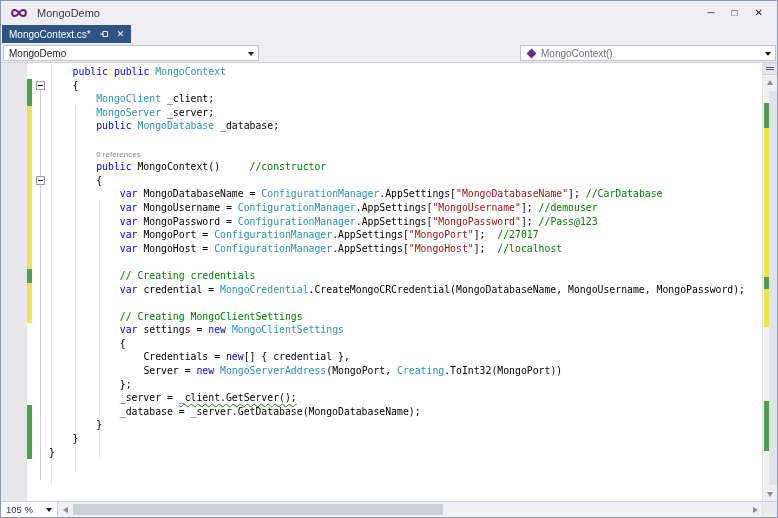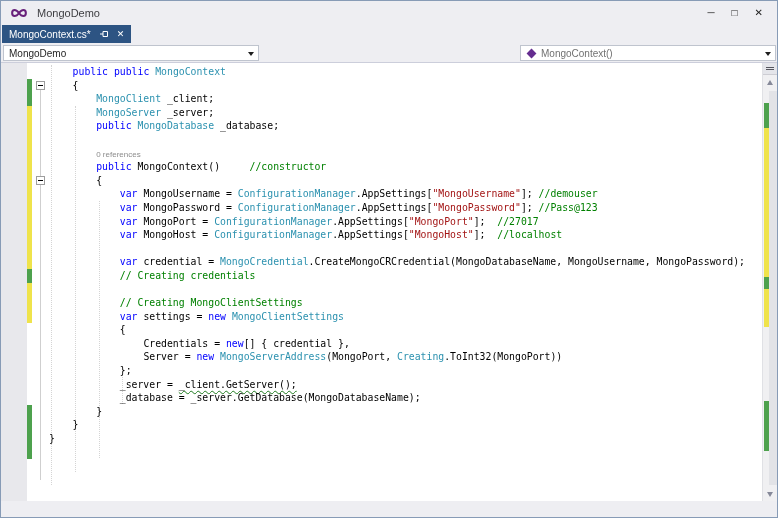--- a/index.html
+++ b/index.html
@@ -166,27 +166,28 @@
     <div class="code-lines">
         <div class="code-row"><span class="tok-sp">    </span><span class="tok-kw">public</span><span class="tok-pl"> </span><span class="tok-kw">public</span><span class="tok-pl"> </span><span class="tok-ty">MongoContext</span></div>
         <div class="code-row"><span class="tok-sp">    </span><span class="tok-pl">{</span></div>
         <div class="code-row"><span class="tok-sp">        </span><span class="tok-ty">MongoClient</span><span class="tok-pl"> _client;</span></div>
         <div class="code-row"><span class="tok-sp">        </span><span class="tok-ty">MongoServer</span><span class="tok-pl"> _server;</span></div>
         <div class="code-row"><span class="tok-sp">        </span><span class="tok-kw">public</span><span class="tok-pl"> </span><span class="tok-ty">MongoDatabase</span><span class="tok-pl"> _database;</span></div>
         <div class="code-row"></div>
         <div class="code-row"><span class="tok-sp">        </span><span class="tok-lens">0 references</span></div>
         <div class="code-row"><span class="tok-sp">        </span><span class="tok-kw">public</span><span class="tok-pl"> MongoContext()     </span><span class="tok-cm">//constructor</span></div>
         <div class="code-row"><span class="tok-sp">        </span><span class="tok-pl">{</span></div>
+        <div class="code-row"><span class="tok-sp">            </span><span class="tok-kw">var</span><span class="tok-pl"> MongoDatabaseName = </span><span class="tok-ty">ConfigurationManager</span><span class="tok-pl">.AppSettings[</span><span class="tok-st">"MongoDatabaseName"</span><span class="tok-pl">]; </span><span class="tok-cm">//CarDatabase</span></div>
         <div class="code-row"><span class="tok-sp">            </span><span class="tok-kw">var</span><span class="tok-pl"> MongoUsername = </span><span class="tok-ty">ConfigurationManager</span><span class="tok-pl">.AppSettings[</span><span class="tok-st">"MongoUsername"</span><span class="tok-pl">]; </span><span class="tok-cm">//demouser</span></div>
         <div class="code-row"><span class="tok-sp">            </span><span class="tok-kw">var</span><span class="tok-pl"> MongoPassword = </span><span class="tok-ty">ConfigurationManager</span><span class="tok-pl">.AppSettings[</span><span class="tok-st">"MongoPassword"</span><span class="tok-pl">]; </span><span class="tok-cm">//Pass@123</span></div>
         <div class="code-row"><span class="tok-sp">            </span><span class="tok-kw">var</span><span class="tok-pl"> MongoPort = </span><span class="tok-ty">ConfigurationManager</span><span class="tok-pl">.AppSettings[</span><span class="tok-st">"MongoPort"</span><span class="tok-pl">];  </span><span class="tok-cm">//27017</span></div>
         <div class="code-row"><span class="tok-sp">            </span><span class="tok-kw">var</span><span class="tok-pl"> MongoHost = </span><span class="tok-ty">ConfigurationManager</span><span class="tok-pl">.AppSettings[</span><span class="tok-st">"MongoHost"</span><span class="tok-pl">];  </span><span class="tok-cm">//localhost</span></div>
         <div class="code-row"></div>
+        <div class="code-row"><span class="tok-sp">            </span><span class="tok-cm">// Creating credentials</span></div>
         <div class="code-row"><span class="tok-sp">            </span><span class="tok-kw">var</span><span class="tok-pl"> credential = </span><span class="tok-ty">MongoCredential</span><span class="tok-pl">.CreateMongoCRCredential(MongoDatabaseName, MongoUsername, MongoPassword);</span></div>
-        <div class="code-row"><span class="tok-sp">            </span><span class="tok-cm">// Creating credentials</span></div>
         <div class="code-row"></div>
         <div class="code-row"><span class="tok-sp">            </span><span class="tok-cm">// Creating MongoClientSettings</span></div>
         <div class="code-row"><span class="tok-sp">            </span><span class="tok-kw">var</span><span class="tok-pl"> settings = </span><span class="tok-kw">new</span><span class="tok-pl"> </span><span class="tok-ty">MongoClientSettings</span></div>
         <div class="code-row"><span class="tok-sp">            </span><span class="tok-pl">{</span></div>
         <div class="code-row"><span class="tok-sp">                </span><span class="tok-pl">Credentials = </span><span class="tok-kw">new</span><span class="tok-pl">[] { credential },</span></div>
         <div class="code-row"><span class="tok-sp">                </span><span class="tok-pl">Server = </span><span class="tok-kw">new</span><span class="tok-pl"> </span><span class="tok-ty">MongoServerAddress</span><span class="tok-pl">(MongoPort, </span><span class="tok-ty">Creating</span><span class="tok-pl">.ToInt32(MongoPort))</span></div>
         <div class="code-row"><span class="tok-sp">            </span><span class="tok-pl">};</span></div>
         <div class="code-row"><span class="tok-sp">            </span><span class="tok-pl">_server = </span><span class="tok-u">_client.GetServer();</span></div>
         <div class="code-row"><span class="tok-sp">            </span><span class="tok-pl">_database = _server.GetDatabase(MongoDatabaseName);</span></div>
         <div class="code-row"><span class="tok-sp">        </span><span class="tok-pl">}</span></div>
@@ -226,14 +227,30 @@
       </div>
       <div class="sb-btn sb-up">
         <i class="tri tri-up"></i>
       </div>
       <div class="sb-btn sb-down">
         <i class="tri tri-down"></i>
       </div>
     </div>
   </div>
 
+  <div class="bottombar">
+    <div class="zoom">
+      <span>105 %</span>
+      <i class="zoom-arrow"></i>
+    </div>
+    <div class="hscroll">
+      <div class="hs-btn hs-left">
+        <i class="tri tri-left"></i>
+      </div>
+      <div class="hs-thumb"></div>
+      <div class="hs-btn hs-right">
+        <i class="tri tri-right"></i>
+      </div>
+    </div>
+    <div class="corner"></div>
+  </div>
 
 </div>
 
 </body></html>

